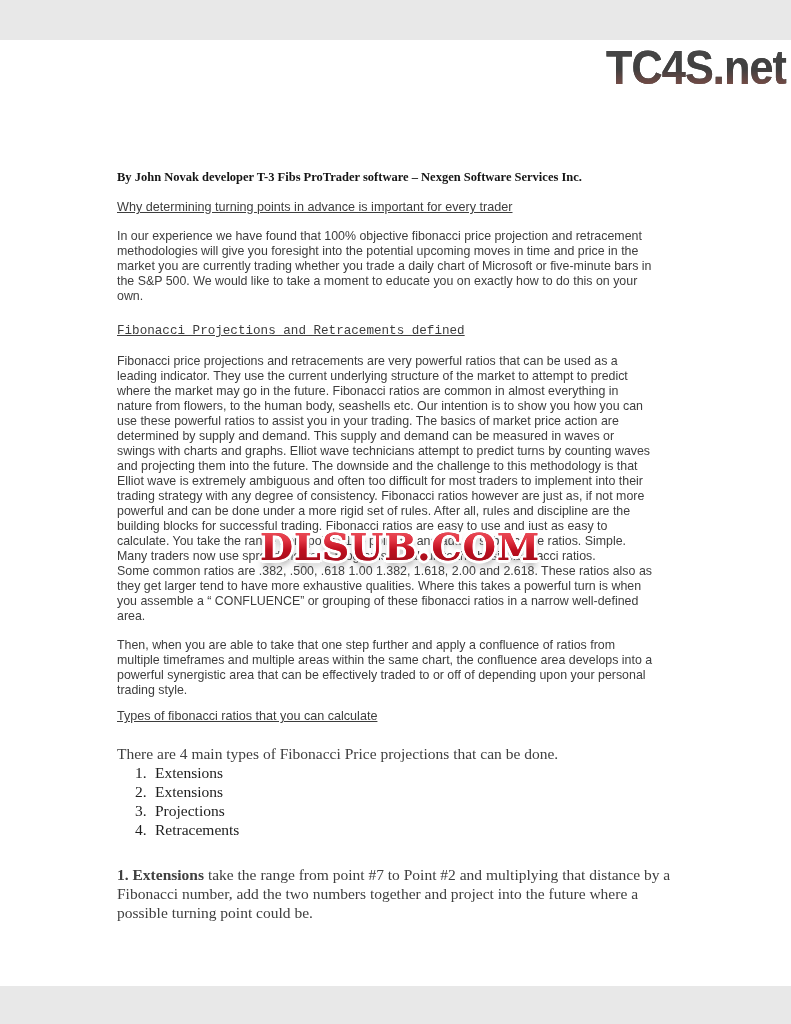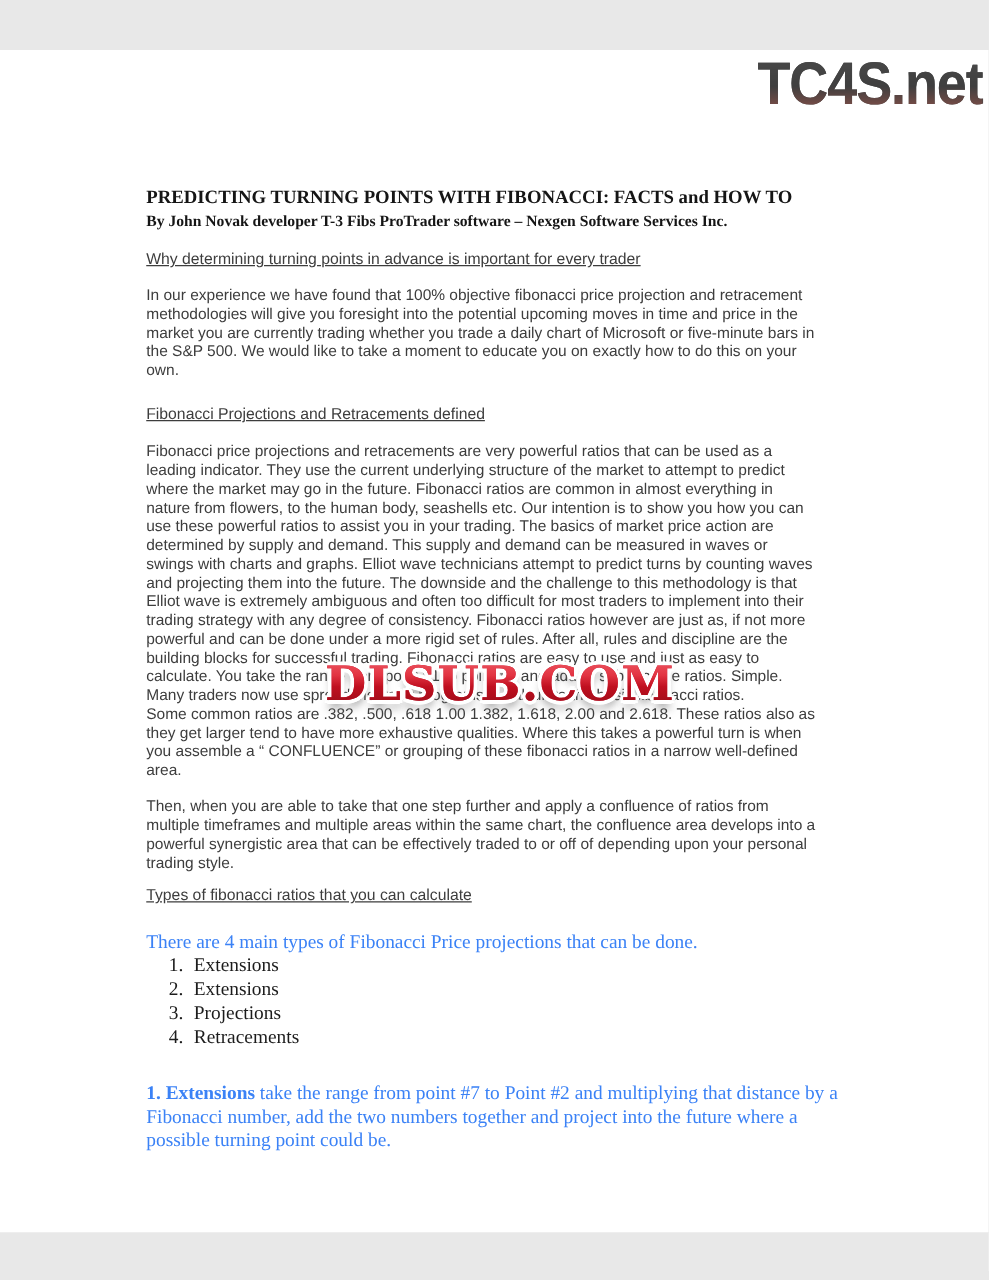--- a/index.html
+++ b/index.html
@@ -36,34 +36,34 @@
     left:117px;top:129px;
     font:bold 12.5px/16px "Liberation Serif",serif;
     color:#151515;white-space:nowrap;
   }
   .h-sans{
     left:117px;
     font:12.6px/15px "Liberation Sans",sans-serif;
     color:#3d3d3d;text-decoration:underline;white-space:nowrap;
   }
   .h-why{top:160px;}
-  .h-defined{top:284px;}
+  .h-defined{top:284px;font-family:Liberation Mono, monospace;}
   .h-types{top:669px;}
   .para-sans{
     left:117px;width:645px;
     font:12.4px/15px "Liberation Sans",sans-serif;
     color:#3d3d3d;white-space:pre-line;
   }
   .p-intro{top:189px;}
   .p-defined{top:314px;}
   .p-confluence{top:598px;}
   .serif-text{
     left:117px;width:645px;
     font:15.5px/19px "Liberation Serif",serif;
-    color:#3b82f6;white-space:pre-line;
+    color:#404040;white-space:pre-line;
   }
   .p-types-intro{top:704px;white-space:nowrap;}
   .fib-list{left:135px;top:723px;width:400px;}
   .fib-list .row{display:flex;font:15.5px/19px "Liberation Serif",serif;color:#1c1c1c;}
   .fib-list .num{width:20px;}
   .p-extensions{top:806px;}
   .p-extensions b{font-weight:bold;}
   
   .dlsub{position:absolute;left:245px;top:483px;width:310px;text-align:center;}
   .dlsub .lay{
@@ -107,21 +107,20 @@
 </head>
 <body>
 
 <div class="page">
 
   <div class="tc4s">
     <span class="lay back">TC4S.net</span>
     <span class="lay front">TC4S.net</span>
   </div>
 
-  <div class="abs doc-title">PREDICTING TURNING POINTS WITH FIBONACCI: FACTS and HOW TO</div>
   <div class="abs doc-byline">By John Novak developer T-3 Fibs ProTrader software – Nexgen Software Services Inc.</div>
 
   <div class="abs h-sans h-why">Why determining turning points in advance is important for every trader</div>
   <div class="abs para-sans p-intro">In our experience we have found that 100% objective fibonacci price projection and retracement
 methodologies will give you foresight into the potential upcoming moves in time and price in the
 market you are currently trading whether you trade a daily chart of Microsoft or five-minute bars in
 the S&amp;P 500. We would like to take a moment to educate you on exactly how to do this on your
 own.</div>
 
   <div class="abs h-sans h-defined">Fibonacci Projections and Retracements defined</div>

